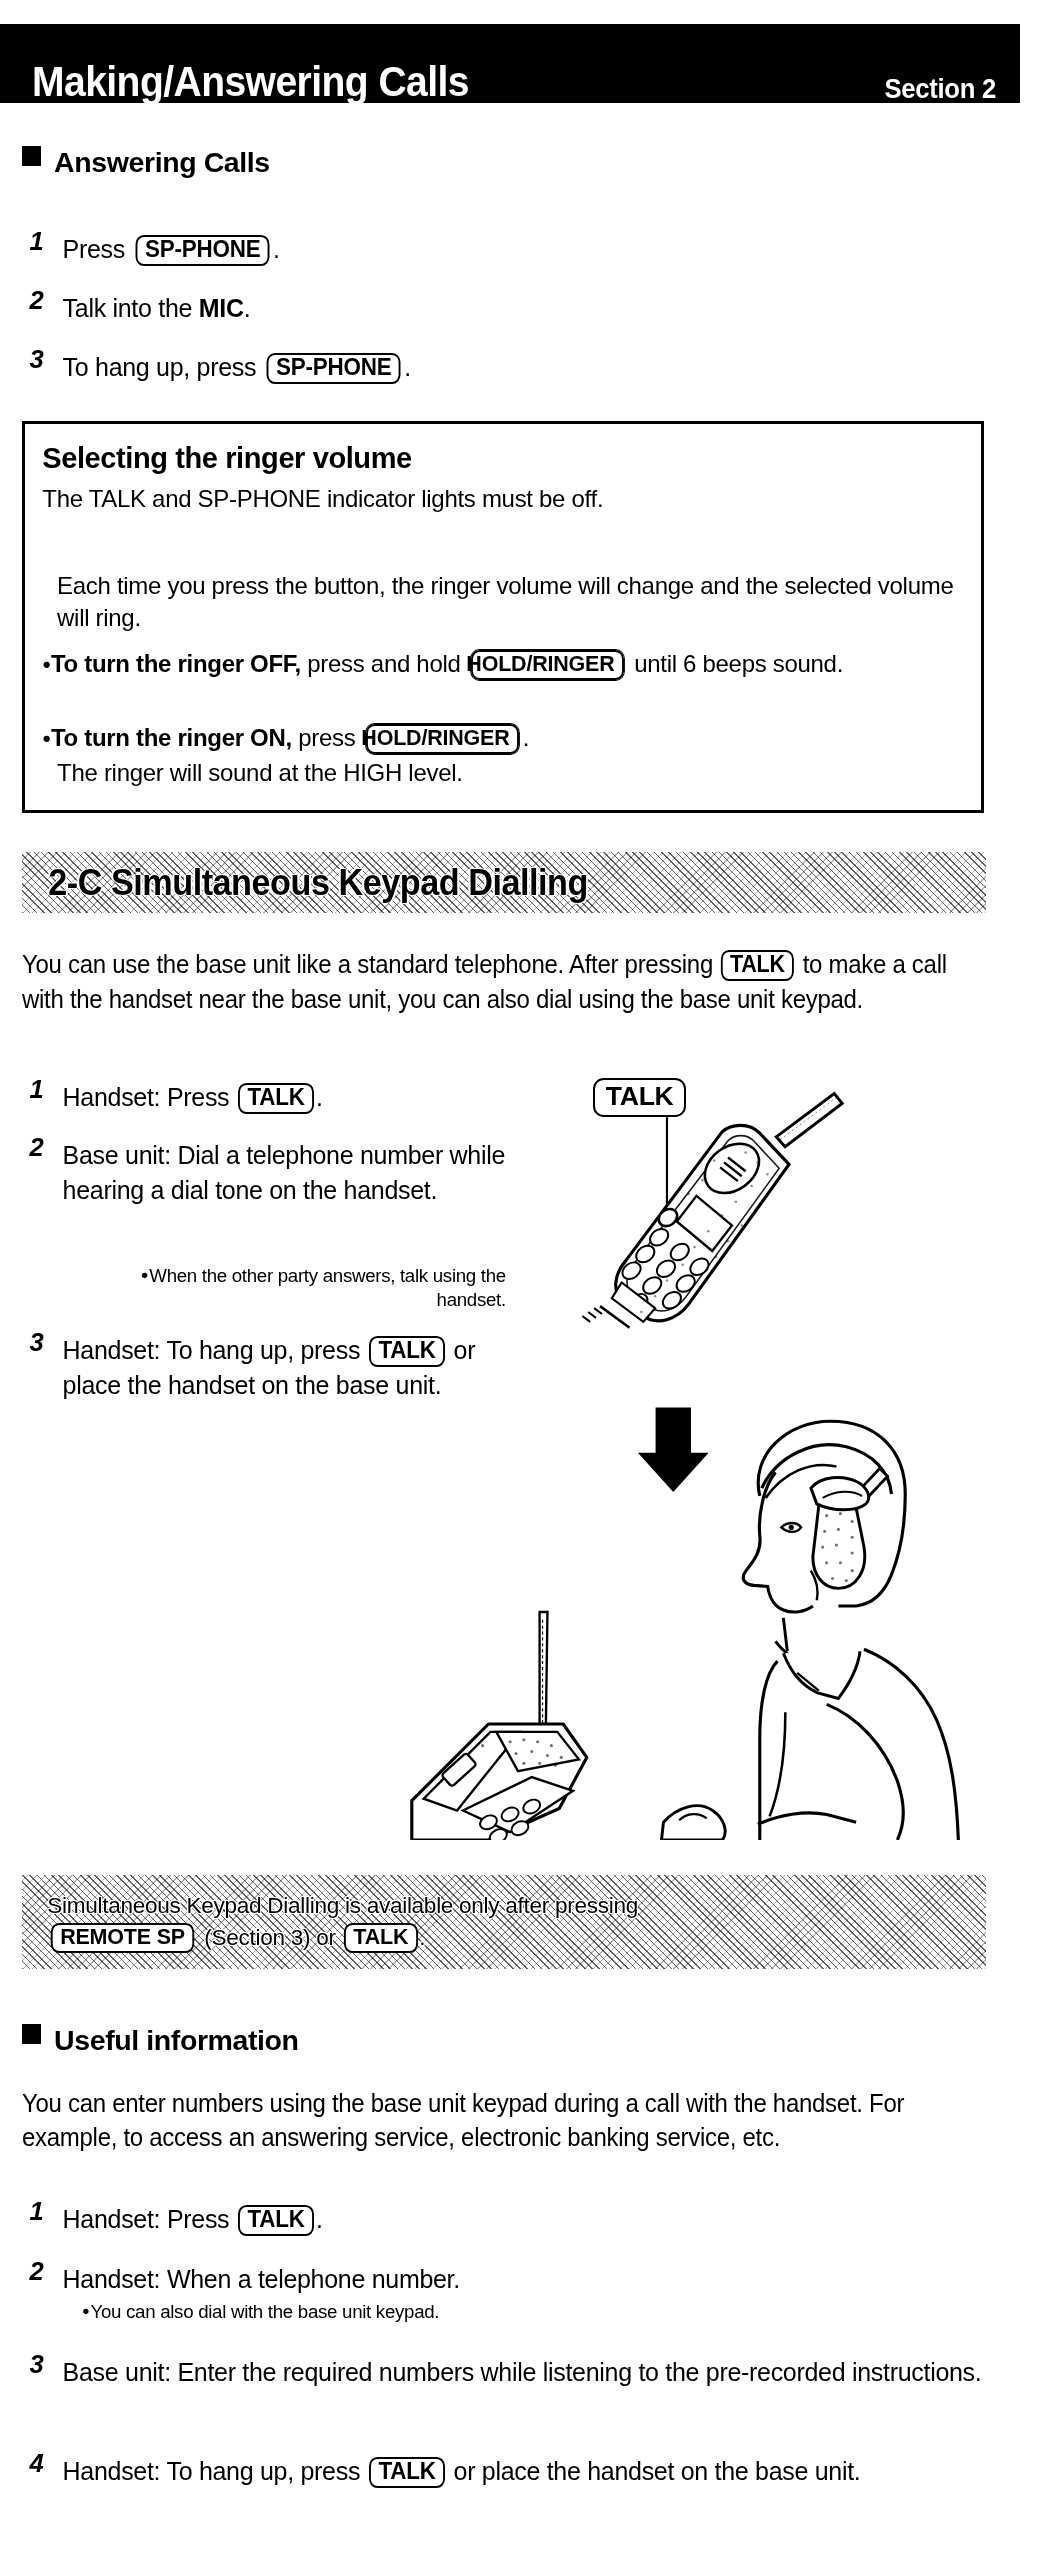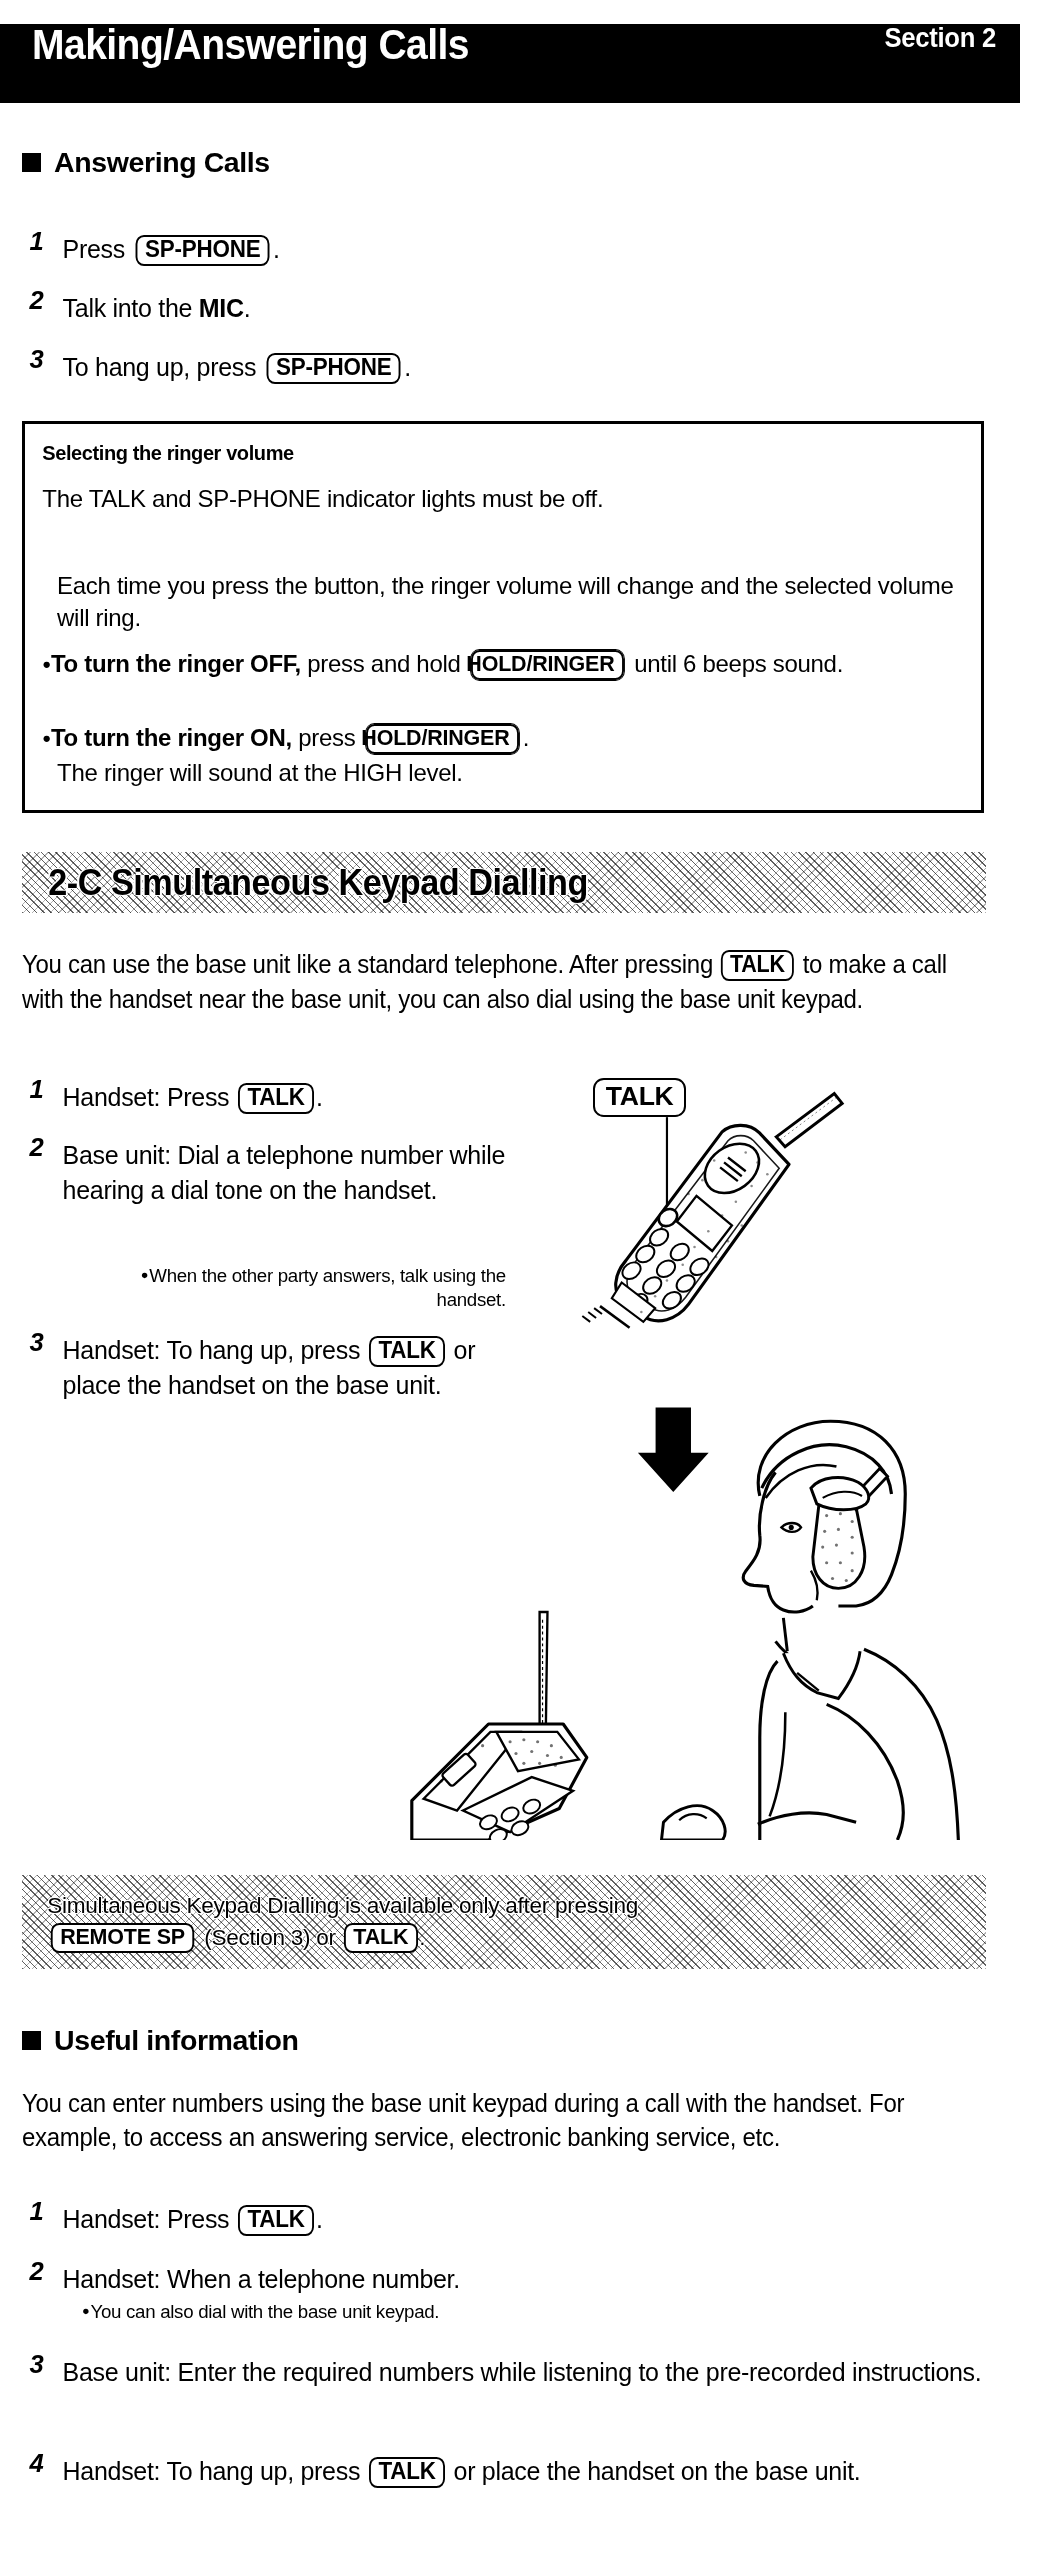--- a/index.html
+++ b/index.html
@@ -24,21 +24,21 @@
 
   
   .header-bar {
     position: absolute;
     left: 0;
     top: 23.6px;
     width: 1020px;
     height: 79px;
     background: #000000;
     display: flex;
-    align-items: flex-start;
+    align-items: flex-end;
     justify-content: space-between;
     box-sizing: border-box;
     padding: 0 23.6px 0 31.5px;
   }
   .header-title {
     color: #ffffff;
     font-size: 42px;
     font-weight: bold;
     letter-spacing: -0.6px;
     line-height: 1;
@@ -58,21 +58,21 @@
   
   .body-text {
     font-size: 25px;
     line-height: 1.36;
     letter-spacing: -0.3px;
     transform: scaleX(0.96);
     transform-origin: left top;
   }
   .sq-heading {
     display: flex;
-    align-items: center;
+    align-items: flex-start;
     gap: 12.8px;
     font-size: 28.5px;
     font-weight: bold;
     letter-spacing: -0.4px;
   }
   .sq-marker {
     width: 19.7px;
     height: 19.7px;
     background: #000;
     display: inline-block;
@@ -135,21 +135,21 @@
   }
 
   
   .framed-box {
     position: absolute;
     box-sizing: border-box;
     border: 3px solid #000;
     background: #fff;
   }
   .box-title {
-    font-size: 20px;
+    font-size: 29px;
     font-weight: bold;
     letter-spacing: -0.4px;
   }
   .box-line {
     font-size: 24px;
     letter-spacing: -0.3px;
     line-height: 1.33;
   }
   .dot-item {
     font-size: 24px;

